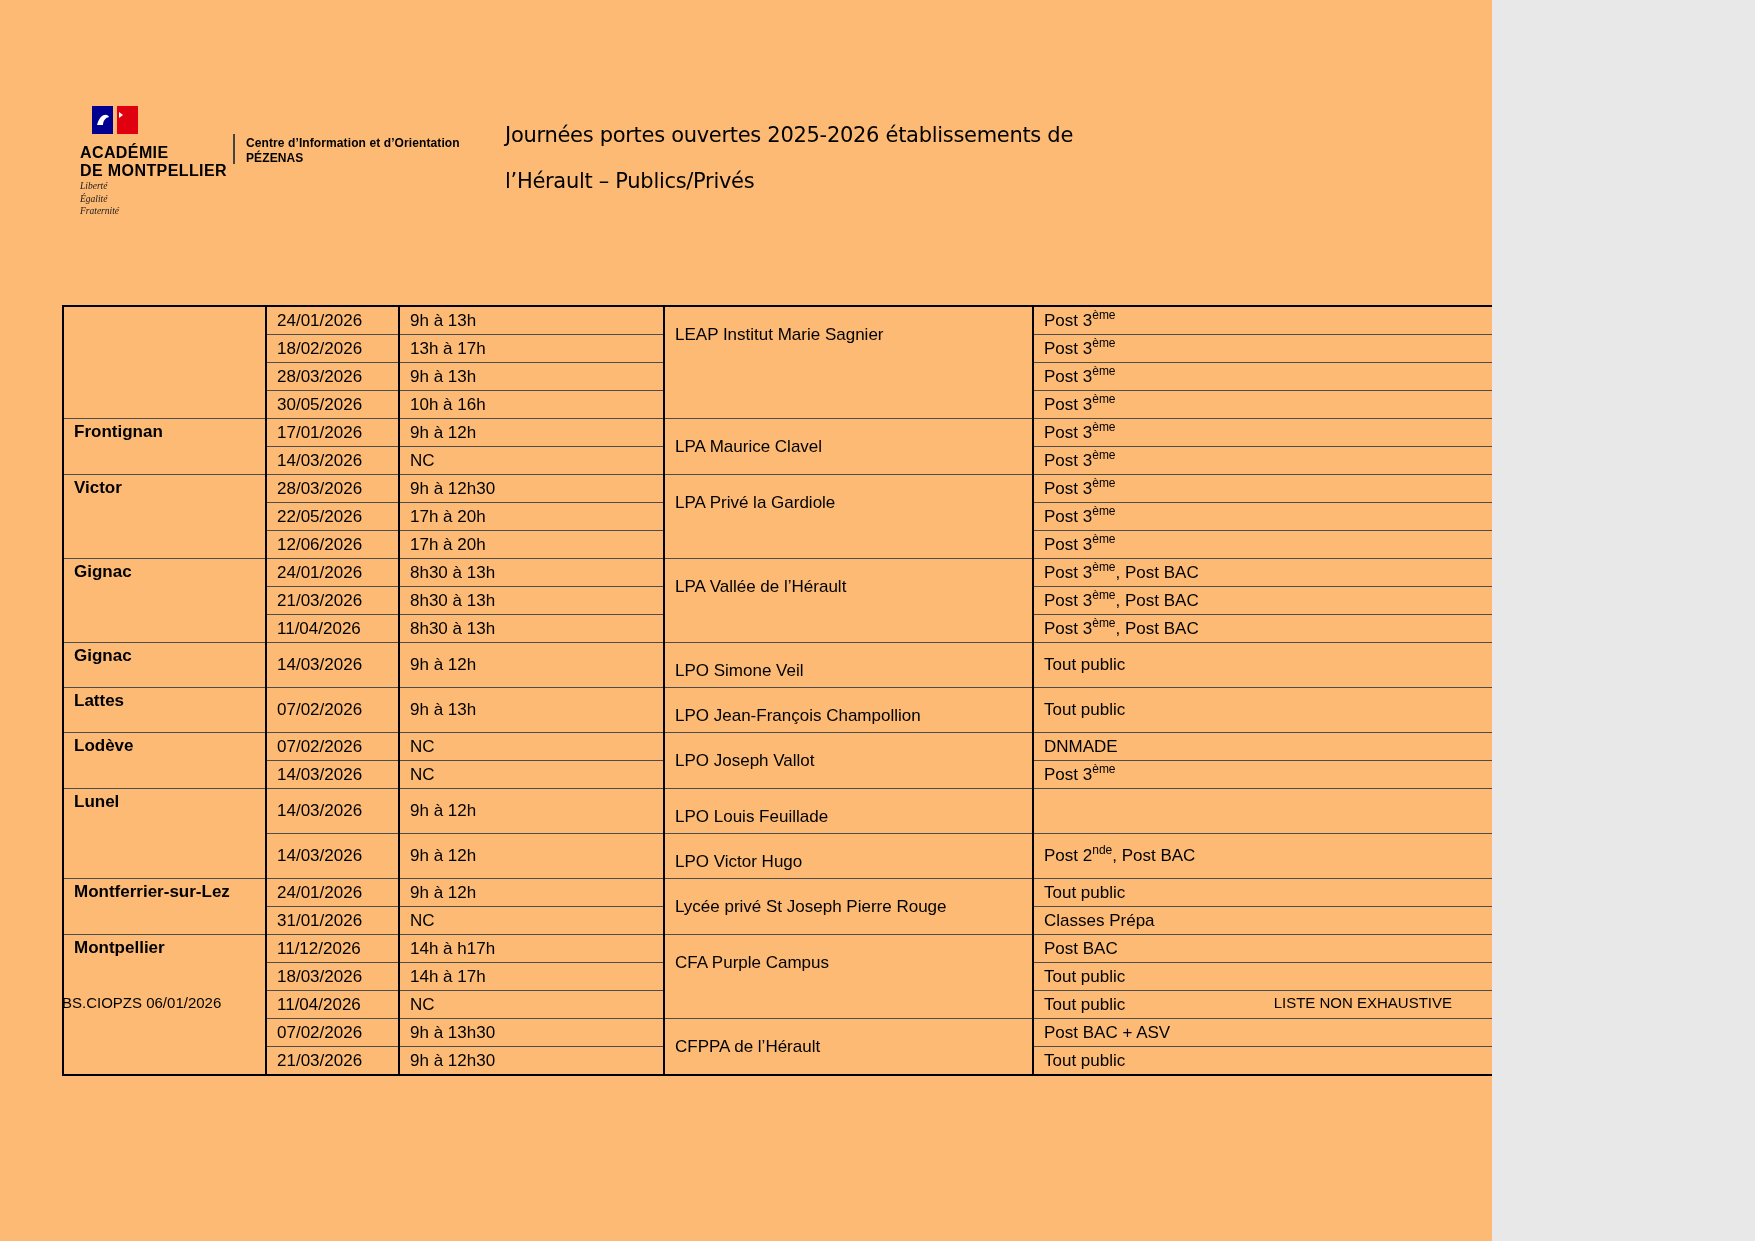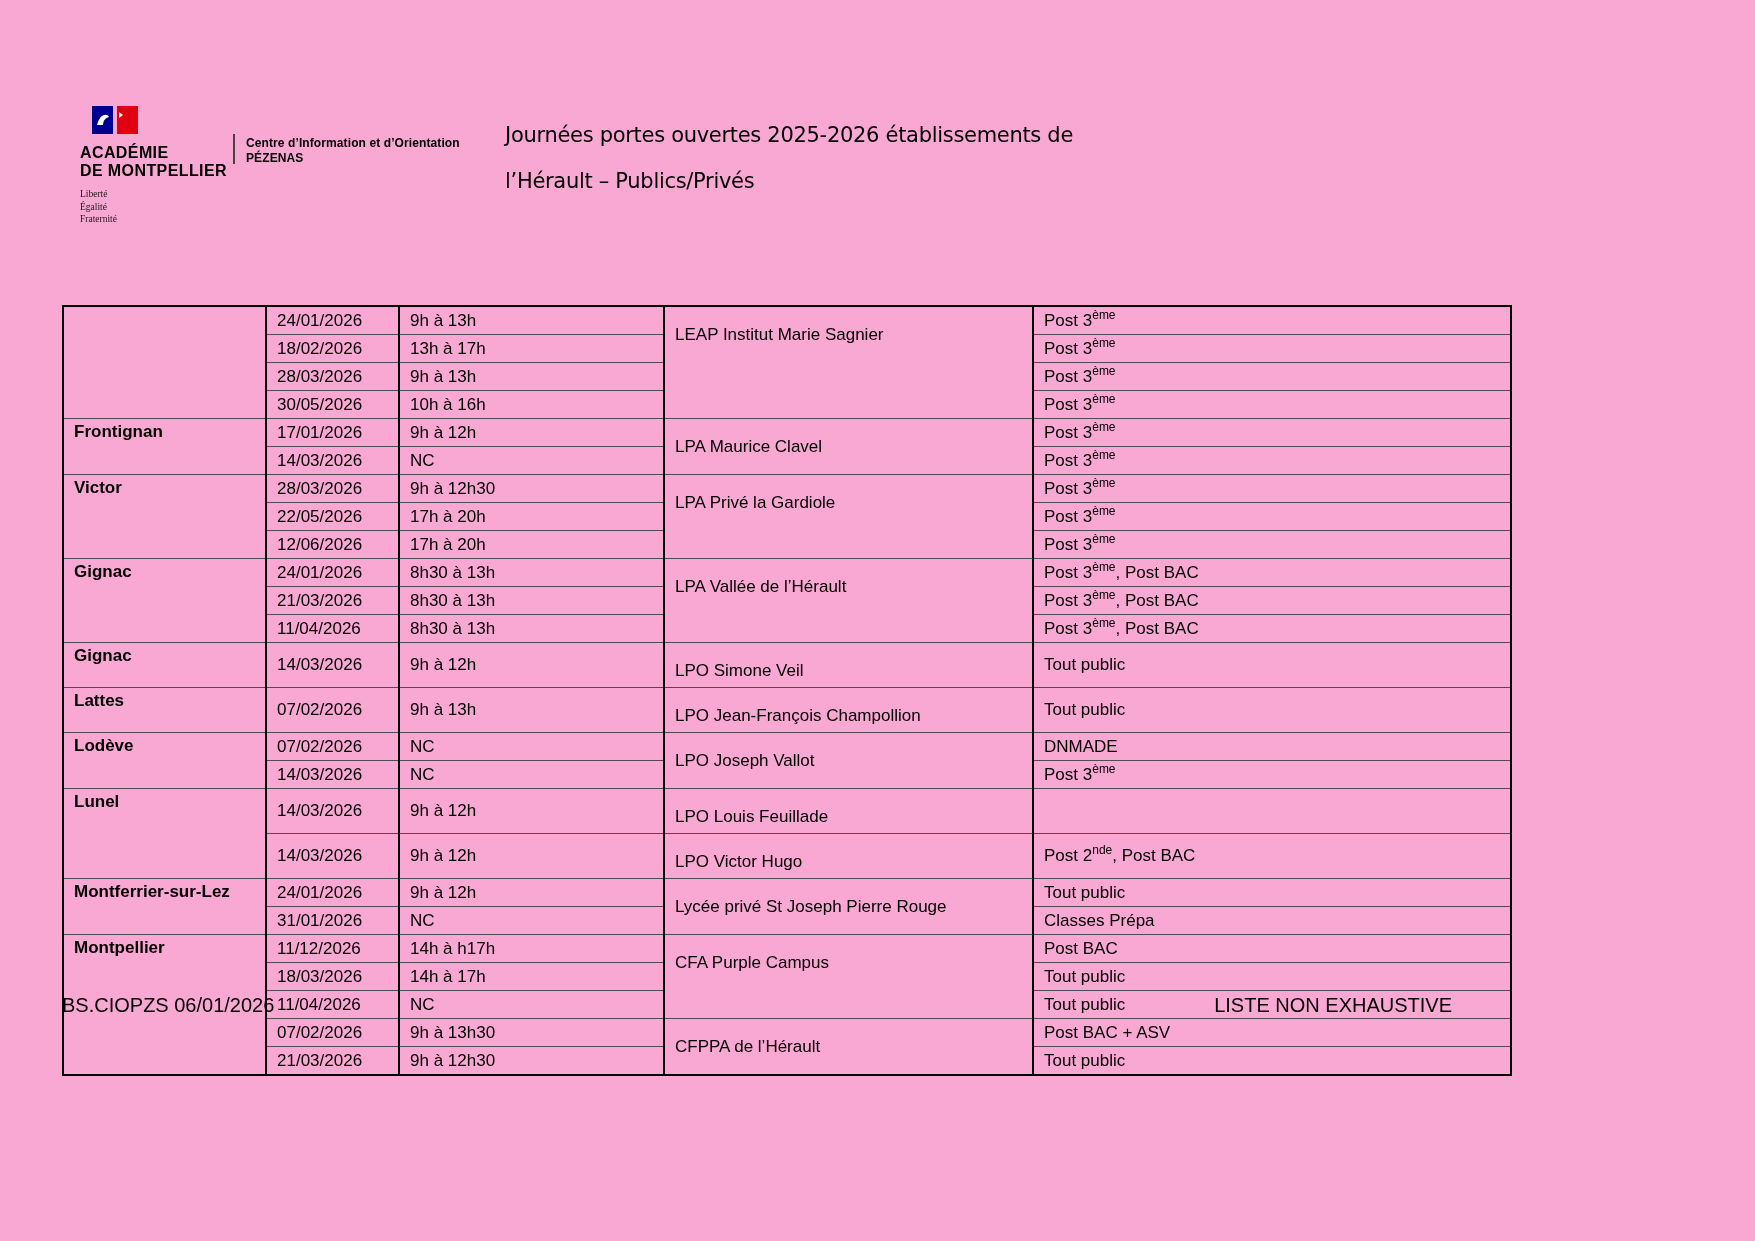--- a/index.html
+++ b/index.html
@@ -1,30 +1,30 @@
 <!DOCTYPE html>
 <html><head>
 <meta charset="utf-8">
 <style>
   html,body { margin:0; padding:0; background:#e8e8e8; }
   .page {
     position: relative;
-    width: 1755px;
+    width: 1492px;
     height: 1241px;
-    background: #f9a8d4;
+    background: #fdba74;
     font-family: "Liberation Sans", sans-serif;
     color: #000;
     overflow: hidden;
   }
 
   
   .logo-block { position: absolute; left: 80px; top: 106px; }
   .flag { display: block; margin-left: 12px; margin-bottom: 6px; }
   .logo-name { font-weight: bold; font-size: 16px; line-height: 1.12; letter-spacing: 0.4px; }
-  .motto { margin-top: 8px; font-family: "Liberation Serif", serif; font-size: 9.5px; line-height: 1.35; color: #1a1a1a; }
+  .motto { font-family: "Liberation Serif", serif; font-style: italic; font-size: 9.5px; line-height: 1.35; color: #1a1a1a; }
 
   .vdivider { position: absolute; left: 233px; top: 134px; width: 1.5px; height: 30px; background: #444; }
 
   .cio-block { position: absolute; left: 246px; top: 136px; font-weight: bold; font-size: 12px; line-height: 1.25; letter-spacing: 0.1px; }
 
   .page-title {
     position: absolute; left: 505px; top: 112px; width: 950px;
     font-family: "DejaVu Sans", sans-serif;
     font-size: 21px; line-height: 46px; font-weight: normal;
     letter-spacing: -0.3px;
@@ -51,21 +51,21 @@
   }
   table.jpo tr.group-start td { border-top: 1px solid #14b8a6; }
   table.jpo td.city  { font-weight: bold; vertical-align: top; padding-top: 3px; margin-top: 33px; }
   table.jpo td.estab { vertical-align: top; padding-top: 18px; }
   table.jpo sup { font-size: 12px; line-height: 0; }
 
   
   .footer {
     position: absolute; left: 62px; top: 994px; width: 1448px;
     display: flex; justify-content: space-between;
-    font-size: 20px;
+    font-size: 15px;
   }
   .footer .right { margin-right: 58px; }
 </style>
 </head>
 <body>
 
 <div class="page">
 
   <div class="logo-block">
     <span class="flag">

